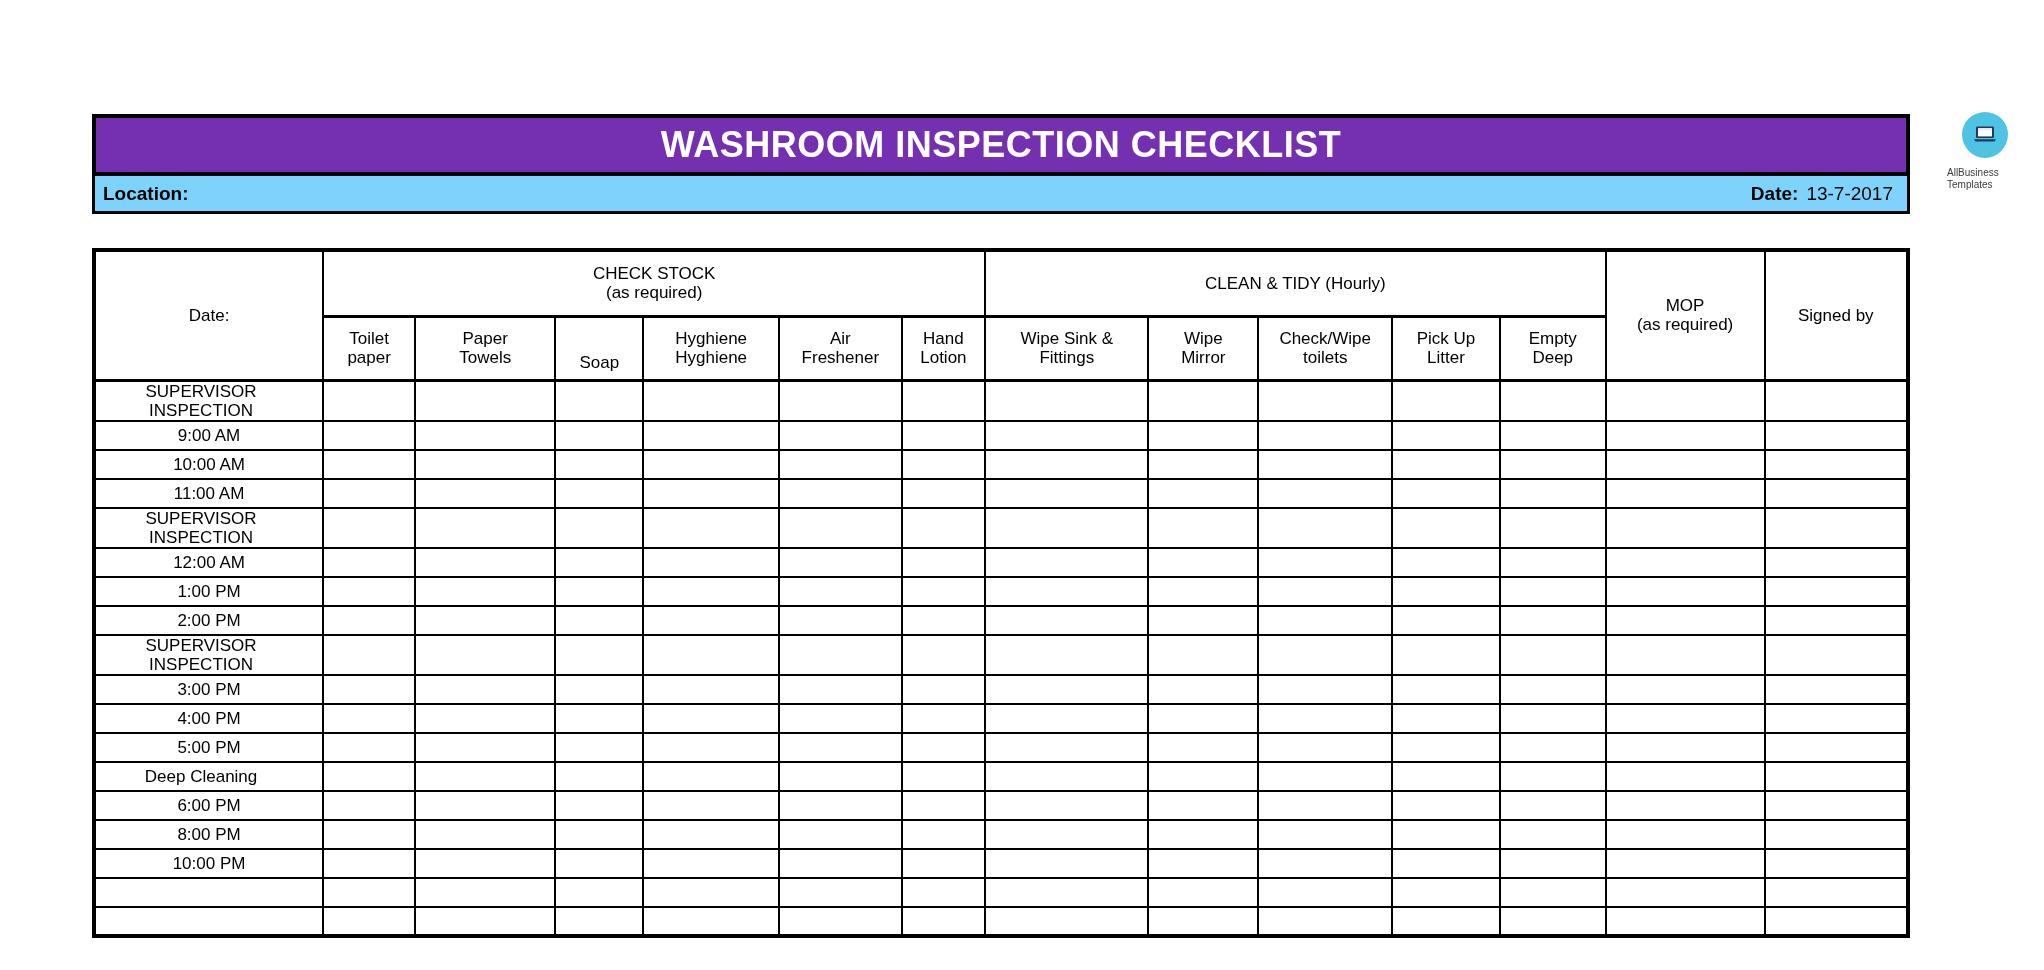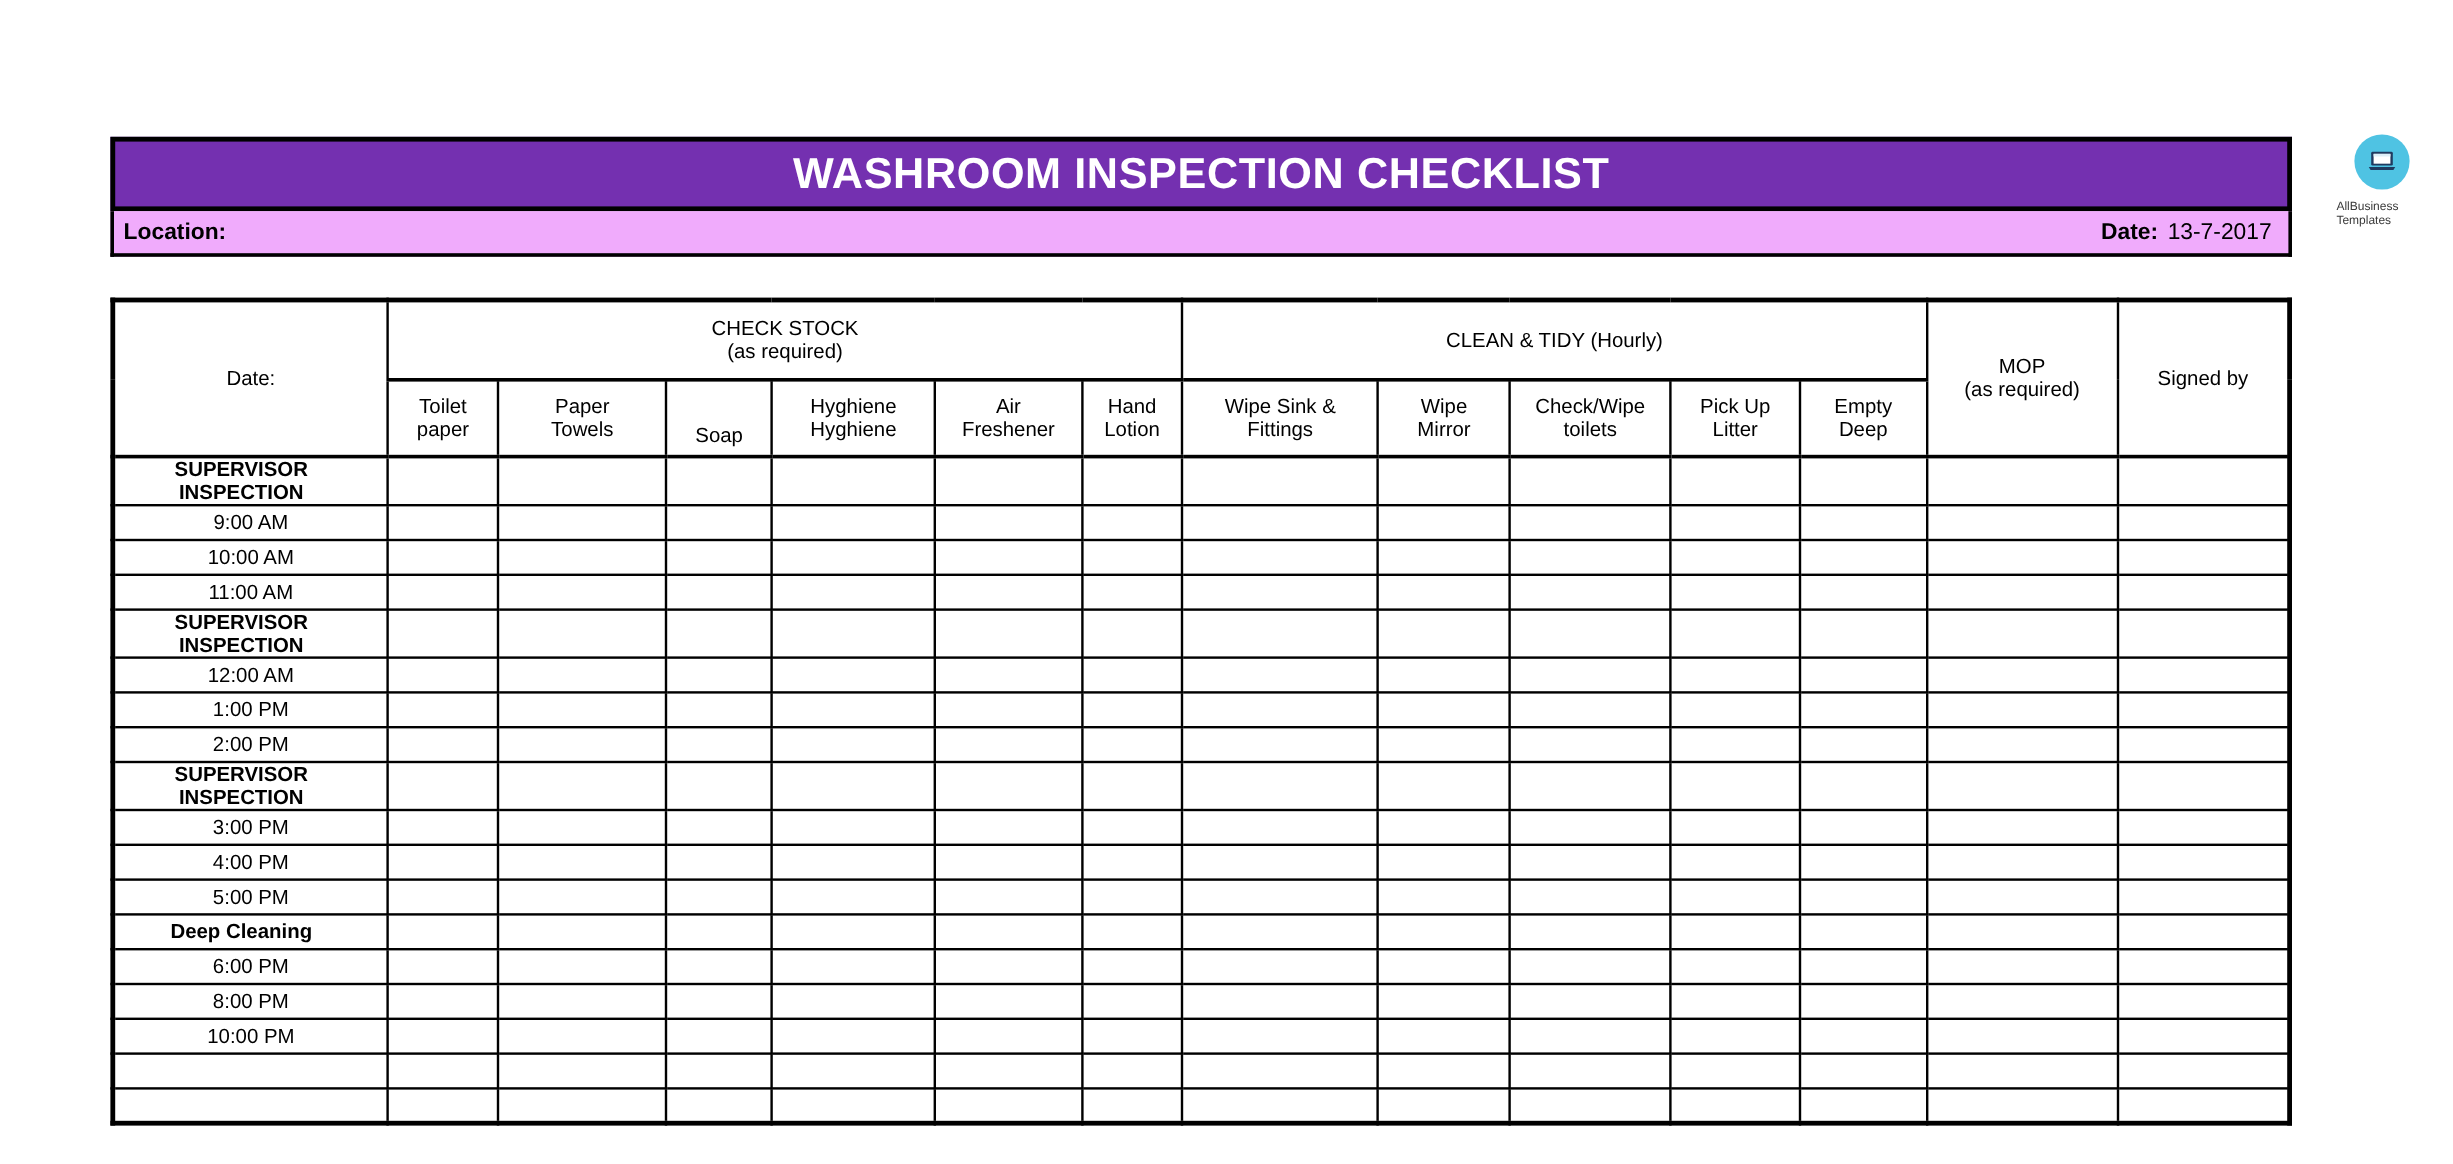--- a/index.html
+++ b/index.html
@@ -52,21 +52,21 @@
   }
   .loc-bar {
     border: 3px solid #000000;
     border-top: none;
     height: 38px;
     display: flex;
     align-items: center;
     justify-content: space-between;
     padding: 0 14px 0 8px;
     box-sizing: border-box;
-    background: #f0abfc;
+    background: #7dd3fc;
   }
   .loc-label {
     font-size: 19px;
     font-weight: bold;
     line-height: 1;
   }
   .date-group {
     display: flex;
     align-items: baseline;
     gap: 8px;
@@ -180,21 +180,21 @@
     font-size: 17px;
     line-height: 1.45;
     padding: 3px 2px;
   }
   td.rowlabel {
     font-size: 17px;
     text-align: center;
     padding-right: 22px;
   }
   td.rowlabel.bold {
-    font-weight: bold;
+    font-weight: normal;
     padding-right: 16px;
   }
   tr.datarow > td { height: 29px; }
   td.blankcell { }
 
   
   .footer {
     position: absolute;
     left: 0;
     top: 918px;

